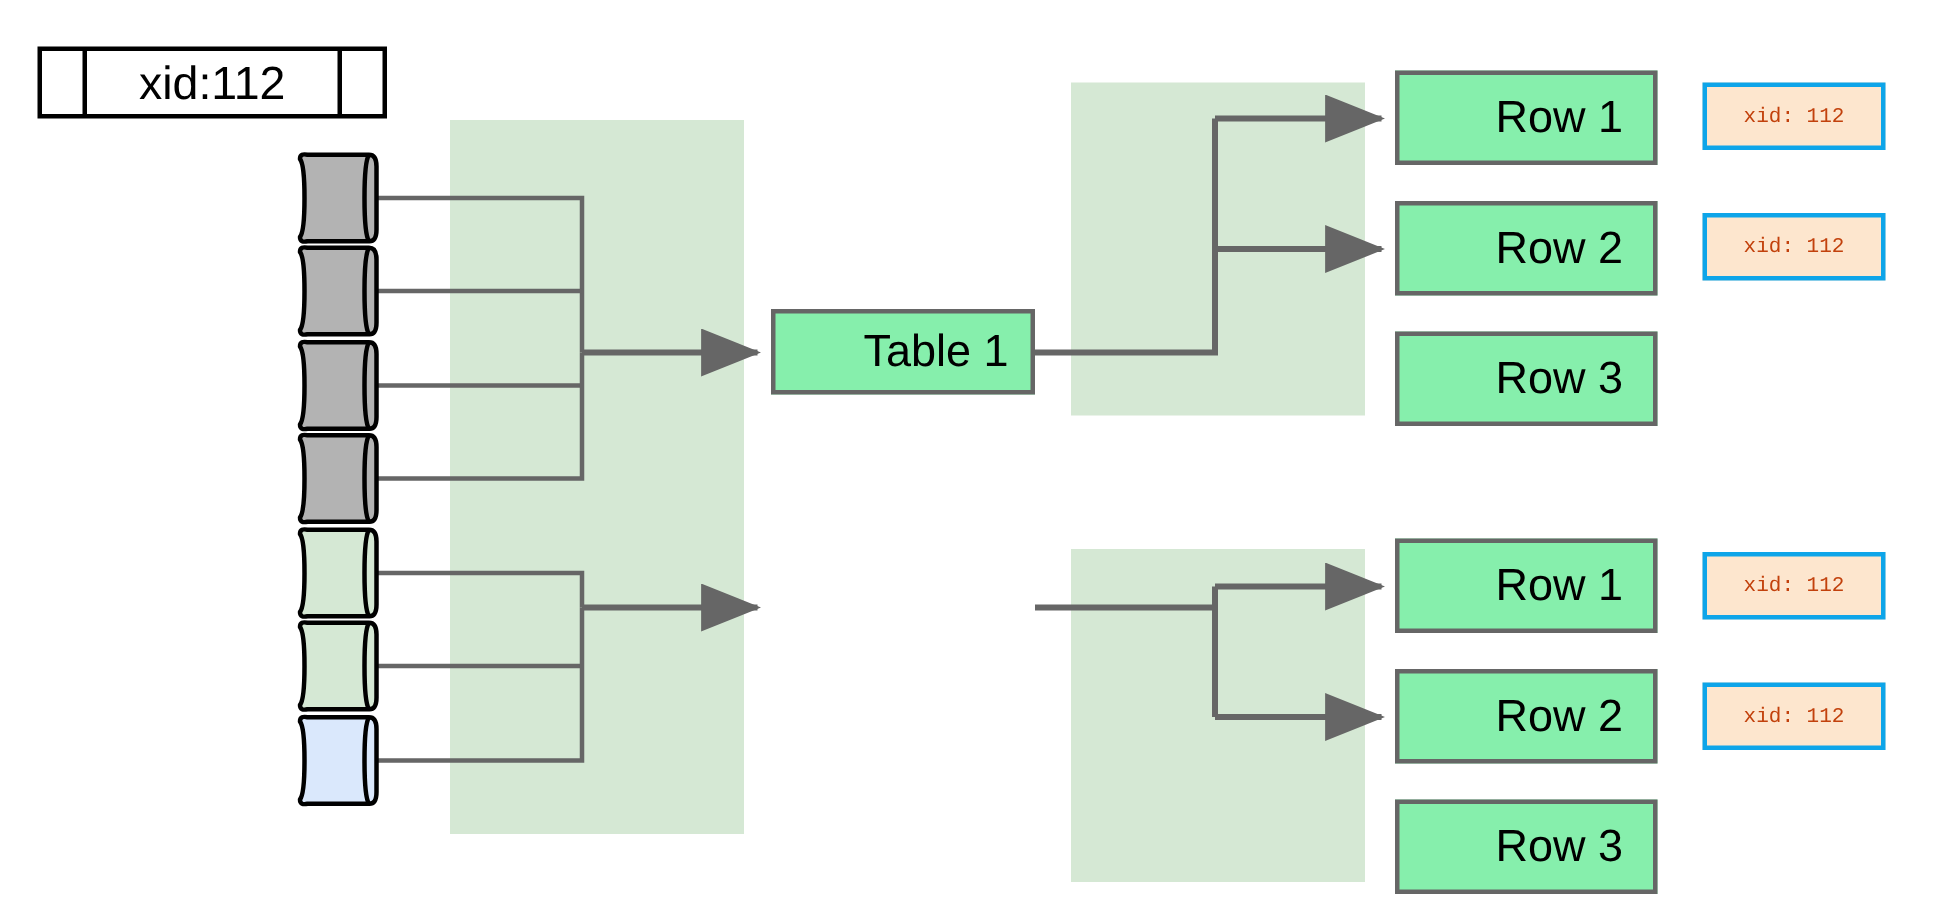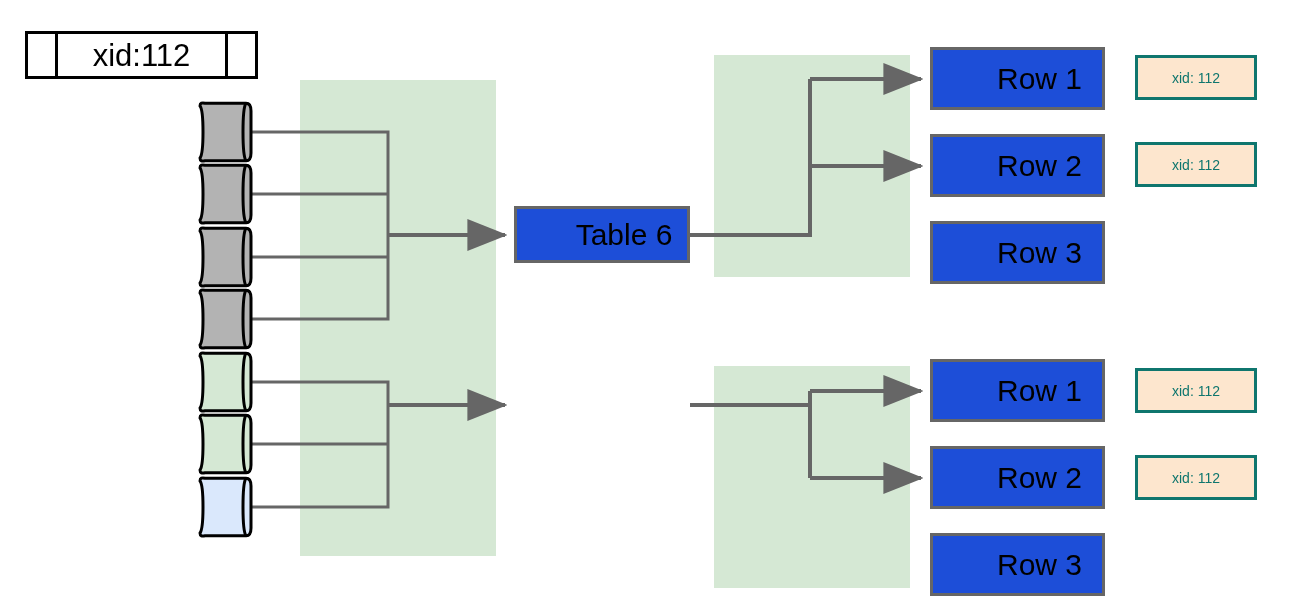--- a/index.html
+++ b/index.html
@@ -55,44 +55,45 @@
     align-items: center;
     justify-content: center;
     font-size: 31px;
     color: #000000;
     line-height: 1;
   }
   
   .box {
     position: absolute;
     box-sizing: border-box;
-    background: #1d4ed8;
+    background: #86efac;
     border: 3px solid #666666;
     display: flex;
     align-items: center;
     justify-content: center;
     color: #000000;
     font-size: 30px;
     line-height: 1;
     padding-left: 44px;
   }
   .box.table-box { font-size: 30px; }
   .box.row-box   { font-size: 30px; }
   
   .tag {
     position: absolute;
     box-sizing: border-box;
     background: #fde6ce;
-    border: 3px solid #0f766e;
+    border: 3px solid #0ea5e9;
     display: flex;
     align-items: center;
     justify-content: center;
     font-size: 14px;
-    color: #0f766e;
+    color: #c2410c;
     line-height: 1;
+    font-family: Liberation Mono, monospace;
   }
   
   .doc {
     position: absolute;
     width: 62px;
     height: 62px;
   }
   .doc svg { display: block; width: 62px; height: 62px; }
 </style>
 </head>
@@ -177,21 +178,21 @@
       <path d="M49,2.2 C45,8 45,54 49,59.8" fill="none" stroke="#000000" stroke-width="3"></path>
     </svg>
   </div>
   <div class="doc" style="left:197px; top:476px;">
     <svg viewBox="0 0 62 62" xmlns="http://www.w3.org/2000/svg">
       <path d="M3,5 C3,2 5,1.5 8,2.2 L49,2.2 C52,2.2 54,4 54,10 L54,52 C54,58 52,60 49,59.8 L8,59.8 C5,60.5 3,60 3,57 C7,52 7,10 3,5 Z" fill="#dae8fc" stroke="#000000" stroke-width="3" stroke-linejoin="round"></path>
       <path d="M49,2.2 C45,8 45,54 49,59.8" fill="none" stroke="#000000" stroke-width="3"></path>
     </svg>
   </div>
 
-  <div class="box table-box" style="left:514px; top:206px; width:176px; height:57px;">Table 6</div>
+  <div class="box table-box" style="left:514px; top:206px; width:176px; height:57px;">Table 1</div>
 
   <div class="box row-box" style="left:930px; top:47px; width:175px; height:63px;">Row 1</div>
   <div class="box row-box" style="left:930px; top:134px; width:175px; height:63px;">Row 2</div>
   <div class="box row-box" style="left:930px; top:221px; width:175px; height:63px;">Row 3</div>
 
   <div class="box row-box" style="left:930px; top:359px; width:175px; height:63px;">Row 1</div>
   <div class="box row-box" style="left:930px; top:446px; width:175px; height:63px;">Row 2</div>
   <div class="box row-box" style="left:930px; top:533px; width:175px; height:63px;">Row 3</div>
 
   <div class="tag" style="left:1135px; top:55px; width:122px; height:45px;">xid: 112</div>

